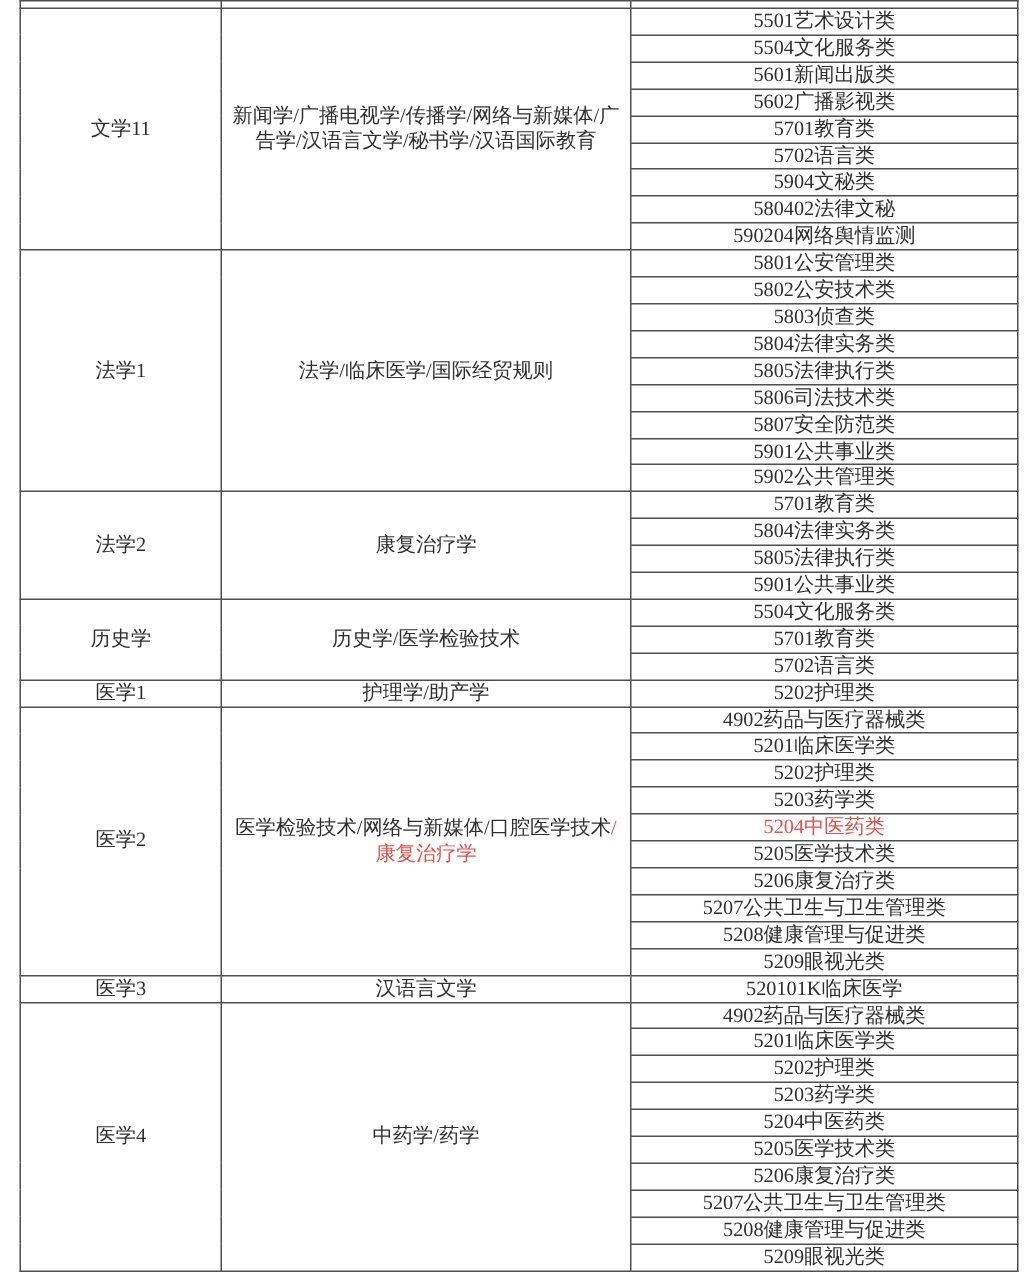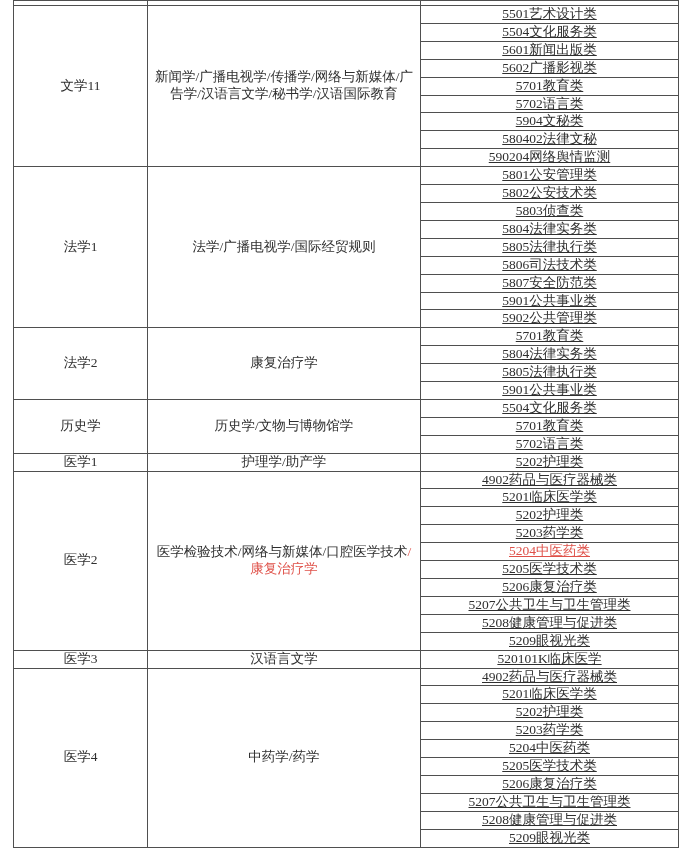--- a/index.html
+++ b/index.html
@@ -29,21 +29,21 @@
     border:1px solid var(--border);
     padding:0;
     text-align:center;
     vertical-align:middle;
     font-size:13.5px;
     line-height:1.25;
     overflow:hidden;
   }
   tr.partial-row td{height:5px;}
   tr.code-row{height:17.9px;}
-  td.code-cell{height:16.9px;white-space:nowrap;text-decoration:underline;}
+  td.code-cell{height:16.9px;white-space:nowrap;}
   td.cat-cell{font-size:13.5px;}
   td.major-cell{padding:0 6px;word-break:break-all;}
   .red{color:var(--red);}
 </style>
 </head>
 <body>
 
 <div class="sheet">
   <table class="doc">
     <colgroup>
@@ -81,21 +81,21 @@
           <td class="code-cell">5904文秘类</td>
         </tr>
         <tr class="code-row">
           <td class="code-cell">580402法律文秘</td>
         </tr>
         <tr class="code-row">
           <td class="code-cell">590204网络舆情监测</td>
         </tr>
         <tr class="code-row">
           <td class="cat-cell" rowspan="9">法学1</td>
-          <td class="major-cell" rowspan="9"><span>法学/广播电视学/国际经贸规则</span></td>
+          <td class="major-cell" rowspan="9"><span>法学/临床医学/国际经贸规则</span></td>
           <td class="code-cell">5801公安管理类</td>
         </tr>
         <tr class="code-row">
           <td class="code-cell">5802公安技术类</td>
         </tr>
         <tr class="code-row">
           <td class="code-cell">5803侦查类</td>
         </tr>
         <tr class="code-row">
           <td class="code-cell">5804法律实务类</td>
@@ -124,21 +124,21 @@
           <td class="code-cell">5804法律实务类</td>
         </tr>
         <tr class="code-row">
           <td class="code-cell">5805法律执行类</td>
         </tr>
         <tr class="code-row">
           <td class="code-cell">5901公共事业类</td>
         </tr>
         <tr class="code-row">
           <td class="cat-cell" rowspan="3">历史学</td>
-          <td class="major-cell" rowspan="3"><span>历史学/文物与博物馆学</span></td>
+          <td class="major-cell" rowspan="3"><span>历史学/医学检验技术</span></td>
           <td class="code-cell">5504文化服务类</td>
         </tr>
         <tr class="code-row">
           <td class="code-cell">5701教育类</td>
         </tr>
         <tr class="code-row">
           <td class="code-cell">5702语言类</td>
         </tr>
         <tr class="code-row">
           <td class="cat-cell" rowspan="1">医学1</td>

